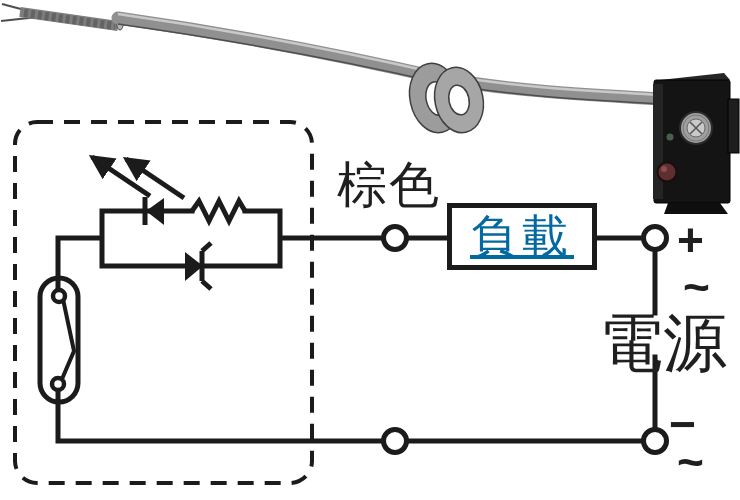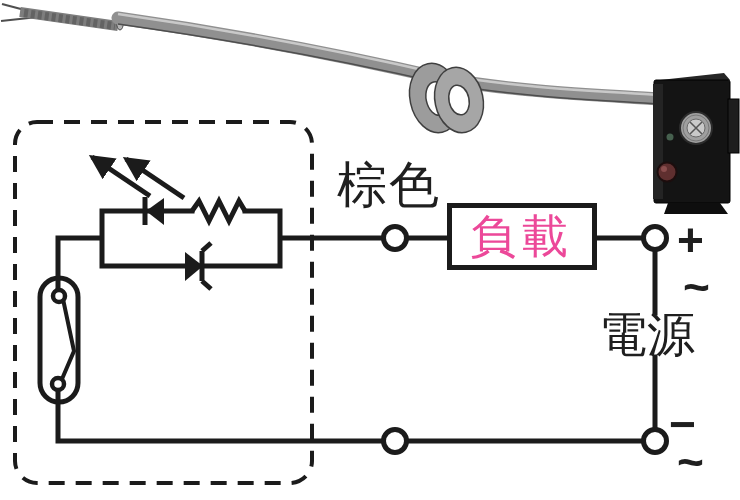--- a/index.html
+++ b/index.html
@@ -6,26 +6,26 @@
   #stage{
     position:relative;width:740px;height:500px;background:#ffffff;
     font-family:"Liberation Sans", sans-serif;overflow:hidden;
   }
   #stage svg{position:absolute;left:0;top:0;}
   .lbl{
     position:absolute;color:#1f1f1f;font-weight:400;line-height:1;
     white-space:nowrap;user-select:none;
   }
   .cjk-big{font-size:50px;letter-spacing:2px;}
-  .power{left:599px;top:311px;width:114px;display:flex;justify-content:space-between;font-size:48px;}
+  .power{left:599px;top:311px;width:114px;display:flex;justify-content:space-between;font-size:64px;}
   .loadbox{
     position:absolute;left:447px;top:203px;width:150px;height:67px;
     border:5px solid #1b1b1b;background:#fff;box-sizing:border-box;
     display:flex;align-items:center;justify-content:center;
-    font-size:46px;letter-spacing:6px;color:#ec4899;
+    font-size:46px;letter-spacing:6px;color:#0369a1;text-decoration:underline;
   }
   .sign{font-weight:600;}
 </style>
 </head>
 <body>
 
 <div id="stage">
 
   <svg width="740" height="500" viewBox="0 0 740 500">
     <defs>

